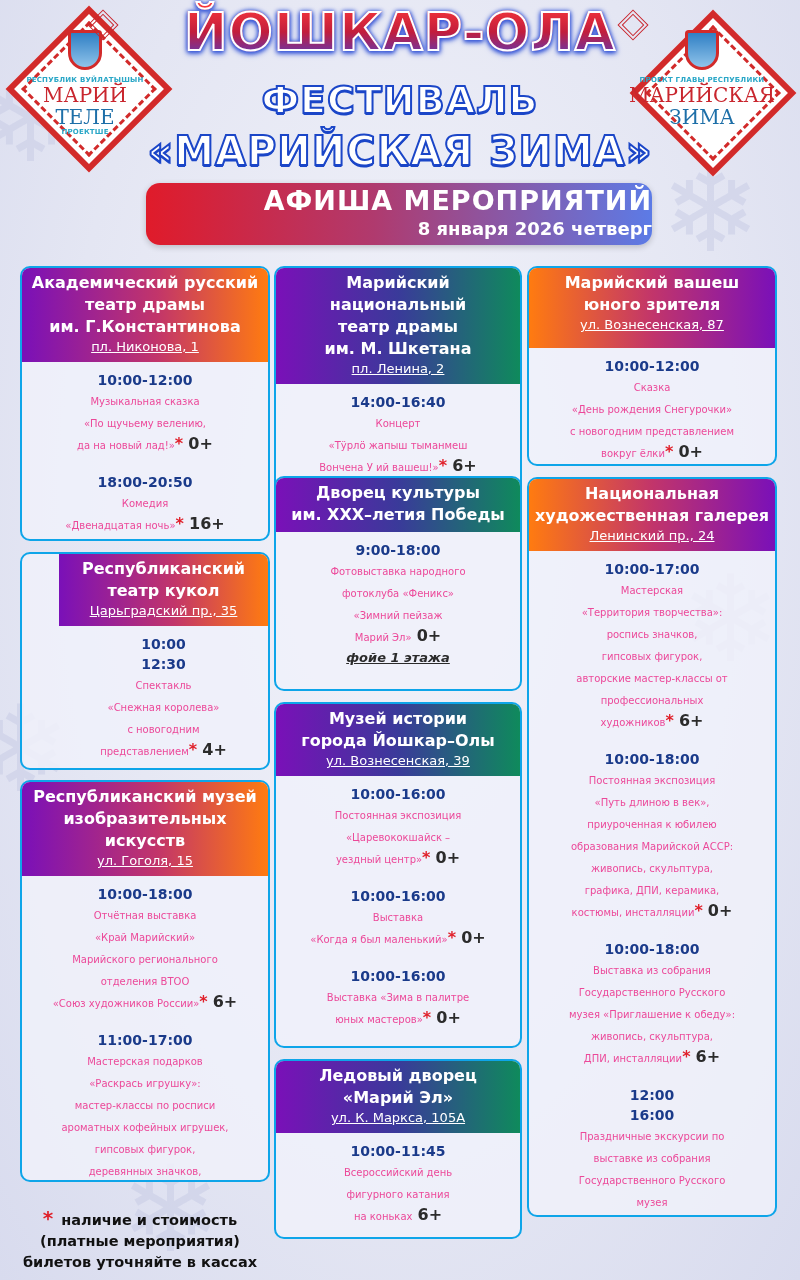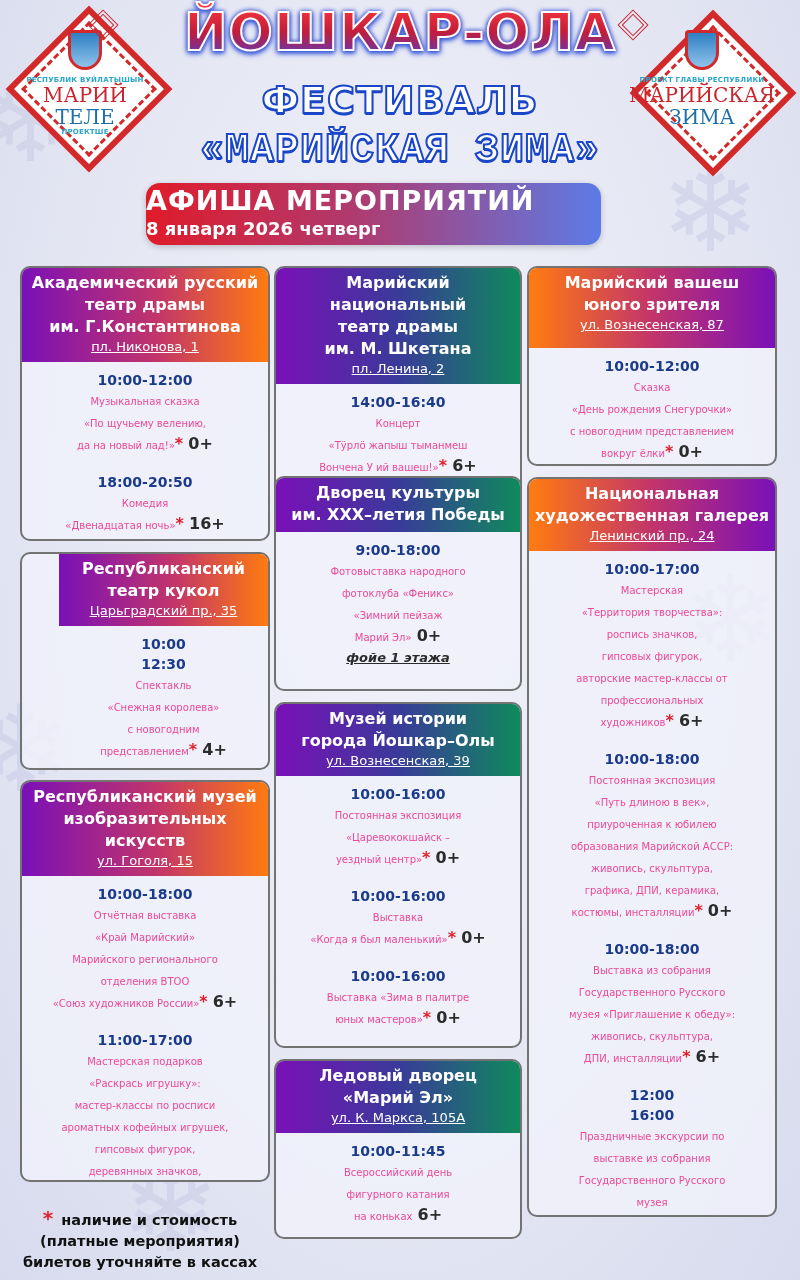--- a/index.html
+++ b/index.html
@@ -44,34 +44,34 @@
     -webkit-text-stroke: 2px #ffffff;
     filter: drop-shadow(0 0 2px #3a5ad8) drop-shadow(0 2px 2px #3a5ad8);
   }
   .title-sub {
     position: absolute; left: 0; width: 800px; text-align: center;
     font-weight: bold; color: #ffffff; -webkit-text-stroke: 2px #1b46c8;
     font-size: 38px; letter-spacing: 1px;
     text-shadow: 0 2px 0 #1b46c8;
   }
   .title-sub.l1 { top: 78px; }
-  .title-sub.l2 { top: 128px; font-size: 40px; font-family: Liberation Mono, monospace; }
+  .title-sub.l2 { top: 128px; font-size: 40px; }
 
   .banner {
-    position: absolute; left: 146px; top: 183px; width: 455px; height: 62px;
-    border-radius: 14px; text-align: left; color: #fff;
+    position: absolute; left: 146px; top: 183px; width: 506px; height: 62px;
+    border-radius: 14px; text-align: right; color: #fff;
     background: linear-gradient(90deg, #e01b2a 0%, #b03a6e 45%, #5c7be6 100%);
     box-shadow: 0 2px 6px rgba(0,0,0,0.2);
   }
   .banner-title { font-size: 27px; font-weight: bold; letter-spacing: 1px; margin-top: 2px; line-height: 32px; }
   .banner-date { font-size: 18px; font-weight: bold; line-height: 24px; }
 
   
   .card {
-    position: absolute; border: 2px solid #737373; border-radius: 10px; overflow: hidden;
+    position: absolute; border: 2px solid #0ea5e9; border-radius: 10px; overflow: hidden;
     background: rgba(240,241,250,0.85);
   }
   .card-head { text-align: center; color: #fff; padding: 4px 4px 6px; }
   .head-po { background: linear-gradient(90deg, #7a10b8 0%, #c2356a 55%, #ff7b10 100%); }
   .head-op { background: linear-gradient(90deg, #ff7b10 0%, #c2356a 50%, #7a10b8 100%); }
   .head-pg { background: linear-gradient(90deg, #7a10b8 0%, #3a3a9a 50%, #0f8a5c 100%); }
   .venue { font-size: 16px; font-weight: bold; line-height: 22px; }
   .address { font-size: 13px; text-decoration: underline; line-height: 18px; }
   .card-body { text-align: center; padding: 8px 2px 4px; border-radius: 6px; }
   .event { margin-bottom: 16px; }

